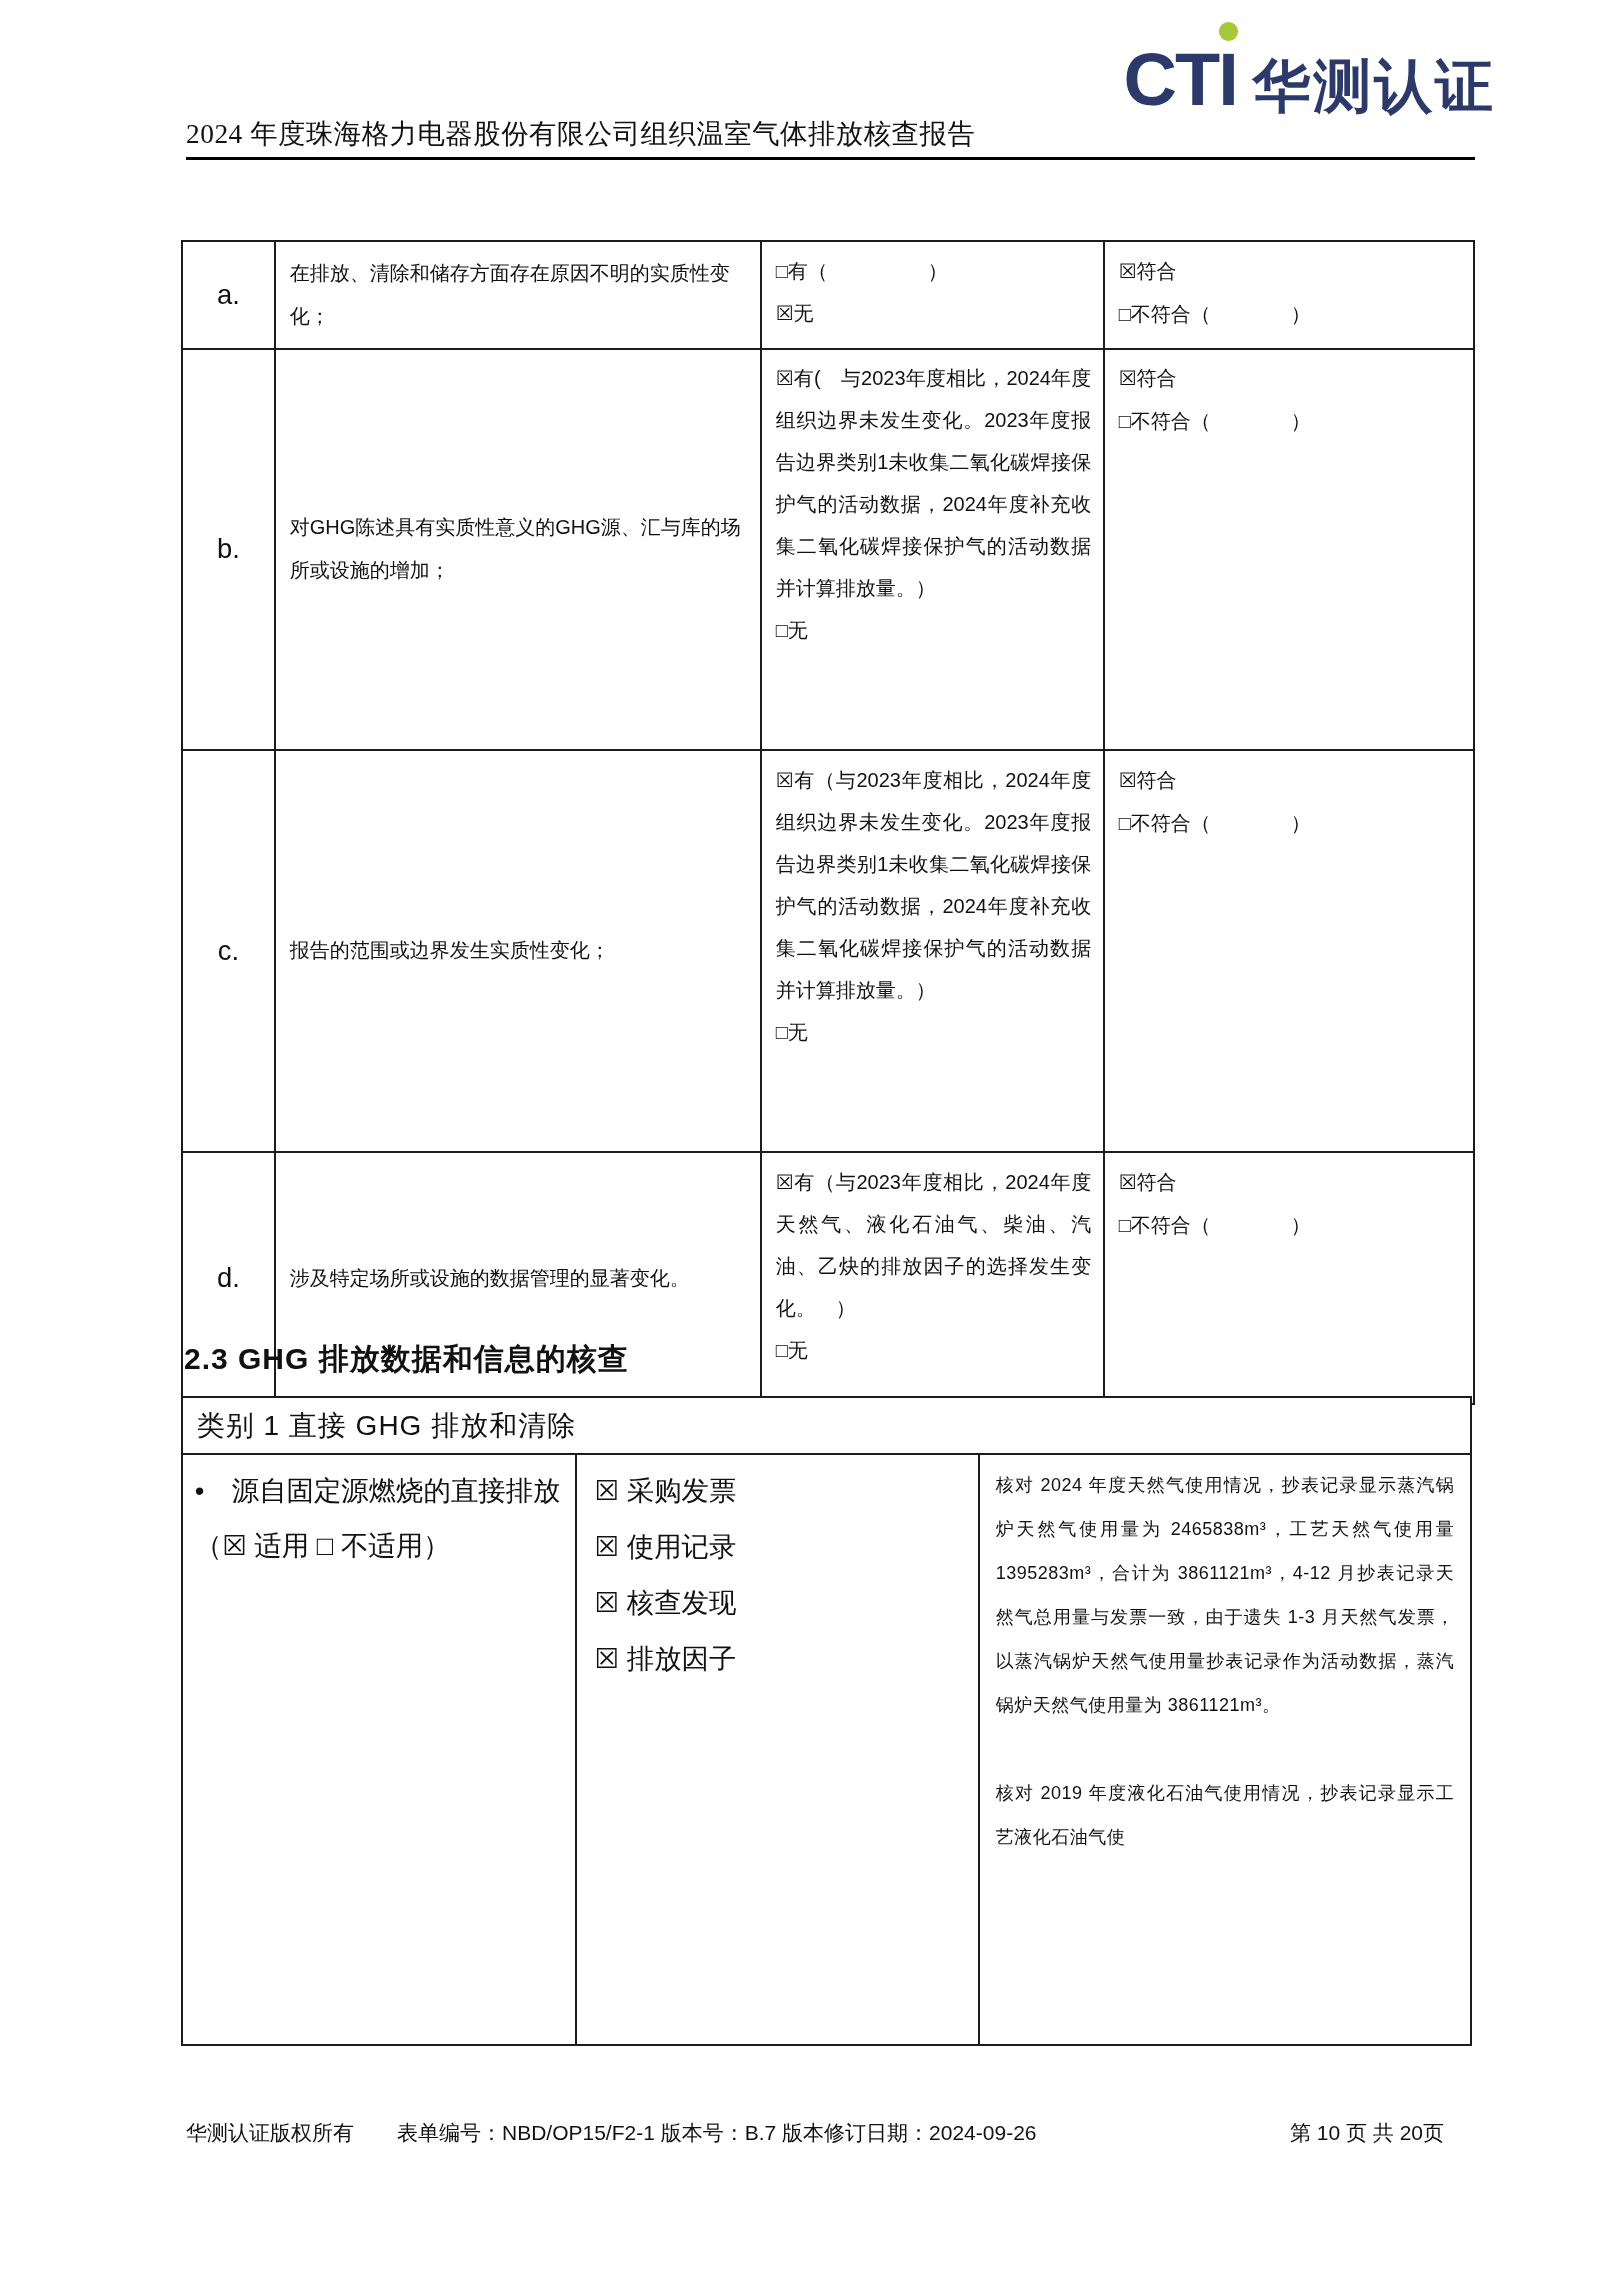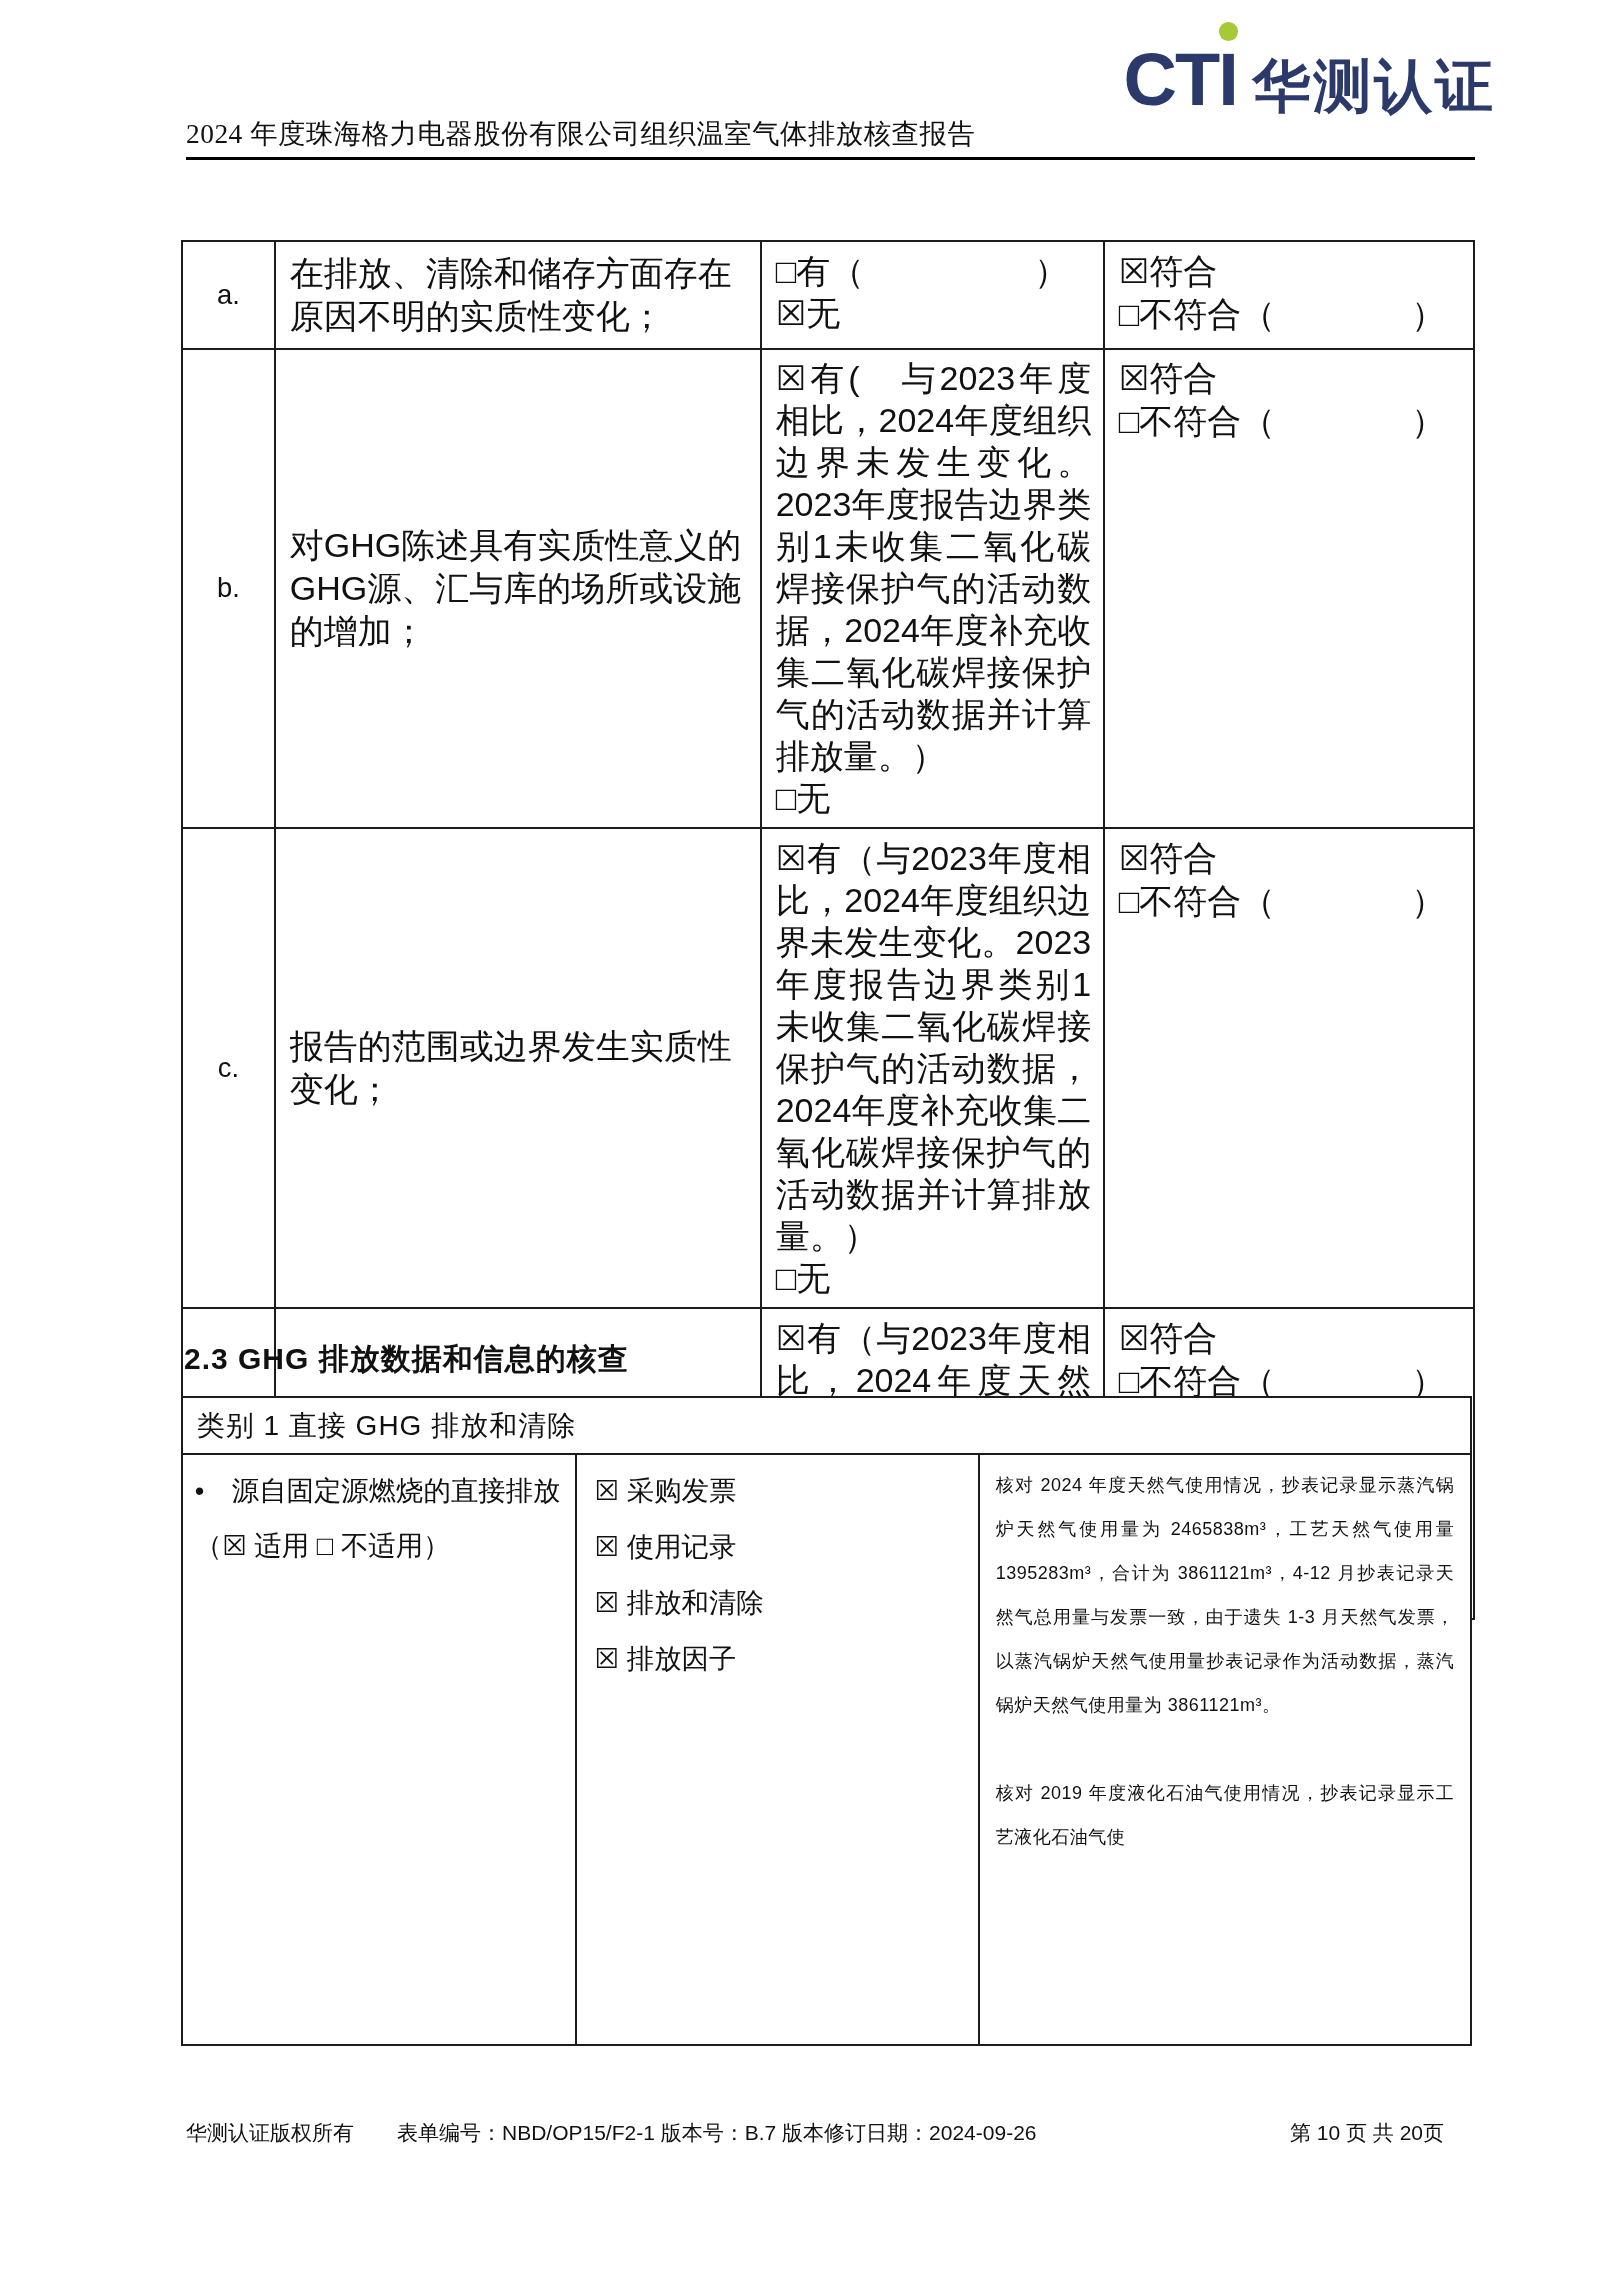--- a/index.html
+++ b/index.html
@@ -33,21 +33,21 @@
     position:absolute; left:186px; top:157px; width:1289px; height:2.9px;
     background:#000;
   }
 
   
   table { border-collapse:collapse; table-layout:fixed; background:#fff; }
   td, th { border:2px solid #1c1c1c; overflow:hidden; }
 
   
   .t1 { position:absolute; left:181px; top:240px; width:1292px; border:2.9px solid #1c1c1c; }
-  .t1 td { font-size:34px; }
+  .t1 td { font-size:20px; }
   .t1 .c-id   { text-align:center; vertical-align:middle; font-size:27.4px; }
   .t1 .c-desc { vertical-align:middle; padding:7.8px 13.7px; line-height:43px; }
   .t1 .c-find { vertical-align:top; padding:7.8px 11.8px 7.8px 13.7px; line-height:42px; }
   .t1 .c-conf { vertical-align:top; padding:7.8px 11.8px 7.8px 13.7px; line-height:43px; }
   .t1 .just   { text-align:justify; }
   .t1 tr.r-a td { height:90px; }
   .t1 tr.r-b td { height:384px; }
   .t1 tr.r-c td { height:384px; }
   .t1 tr.r-d td { height:235px; }
 
@@ -162,21 +162,21 @@
       <td class="cat-cell" colspan="3">类别 1 直接 GHG 排放和清除</td>
     </tr>
     <tr>
       <td class="c-act">
         <div>•　源自固定源燃烧的直接排放</div>
         <div>（☒ 适用 □ 不适用）</div>
       </td>
       <td class="c-doc">
         <div>☒ 采购发票</div>
         <div>☒ 使用记录</div>
-        <div>☒ 排放和清除</div>
+        <div>☒ 核查发现</div>
         <div>☒ 排放因子</div>
       </td>
       <td class="c-find2">
         <div class="para">核对 2024 年度天然气使用情况，抄表记录显示蒸汽锅炉天然气使用量为 2465838m³，工艺天然气使用量 1395283m³，合计为 3861121m³，4-12 月抄表记录天然气总用量与发票一致，由于遗失 1-3 月天然气发票，以蒸汽锅炉天然气使用量抄表记录作为活动数据，蒸汽锅炉天然气使用量为 3861121m³。</div>
         <div class="para">核对 2019 年度液化石油气使用情况，抄表记录显示工艺液化石油气使</div>
       </td>
     </tr>
   </tbody>
     </table>
 

